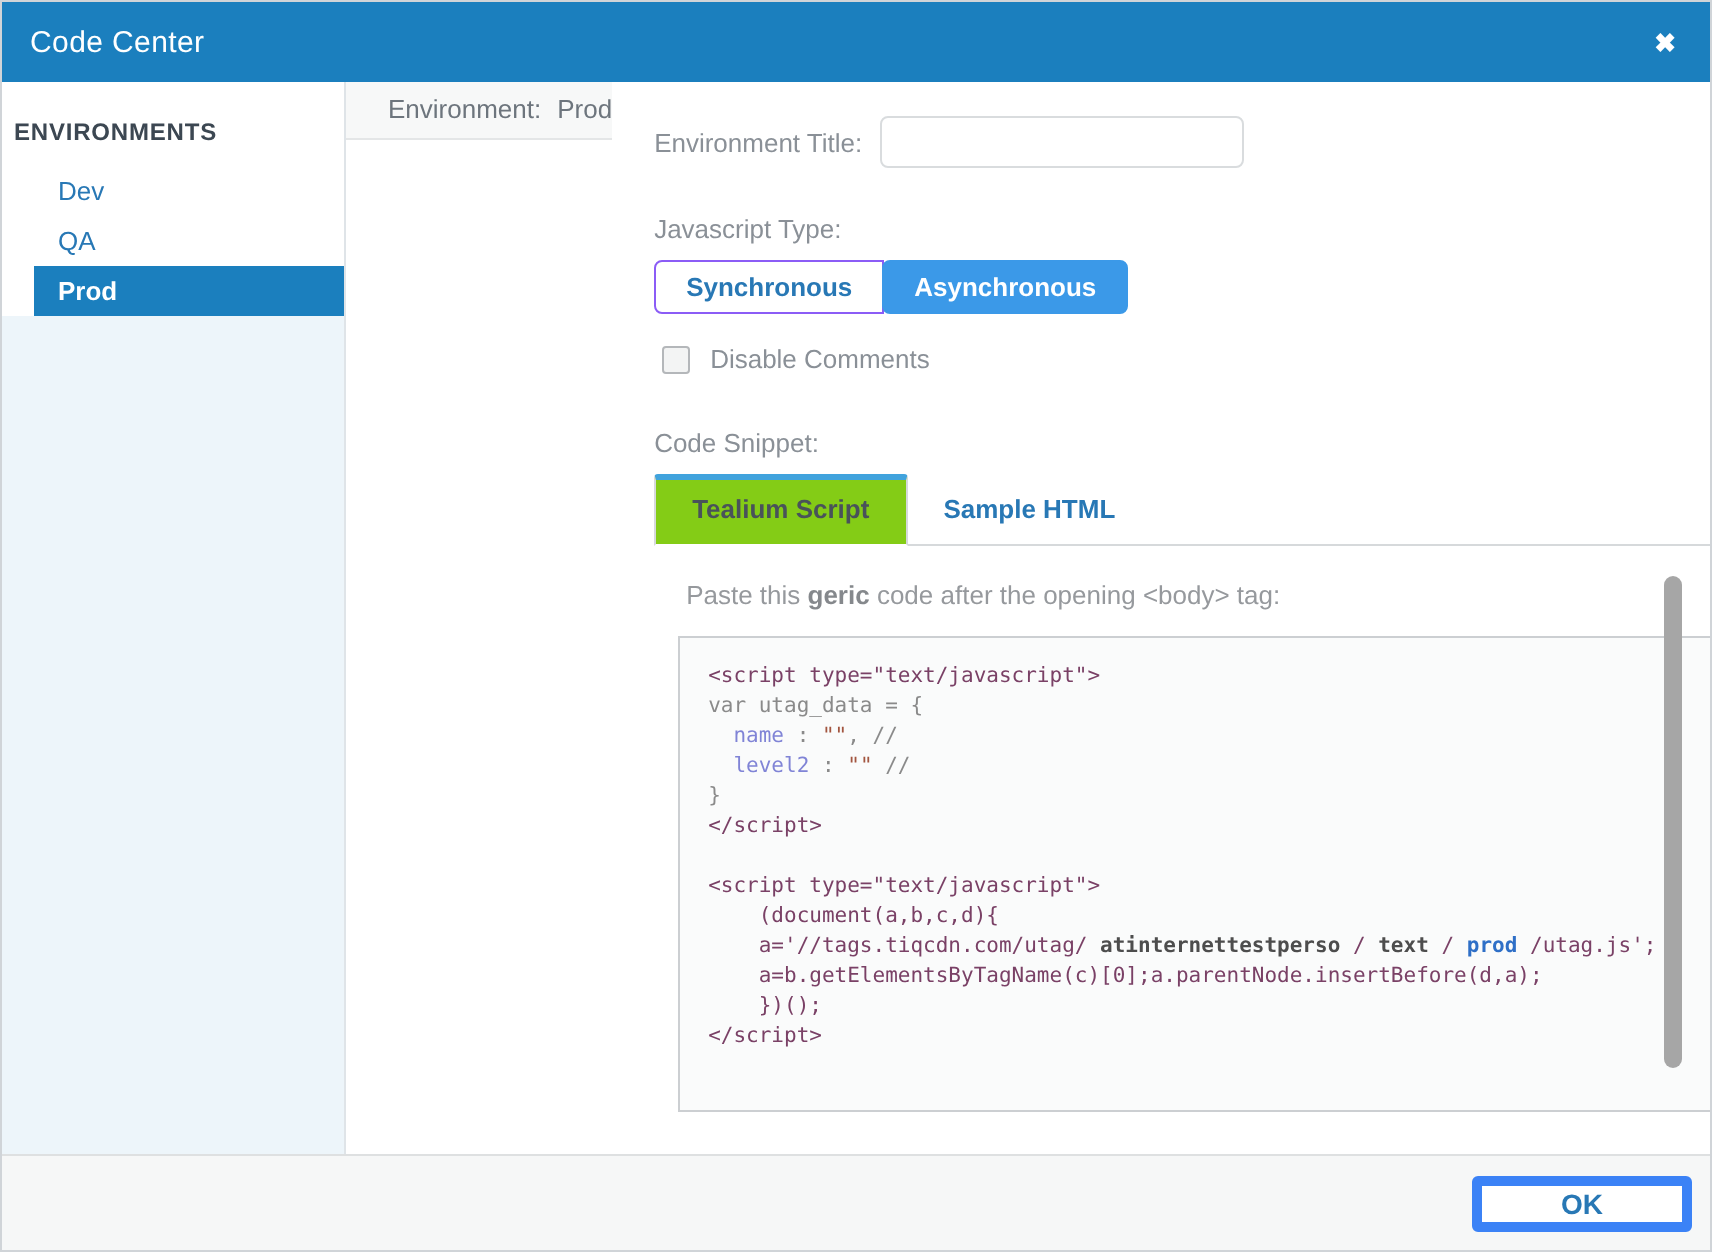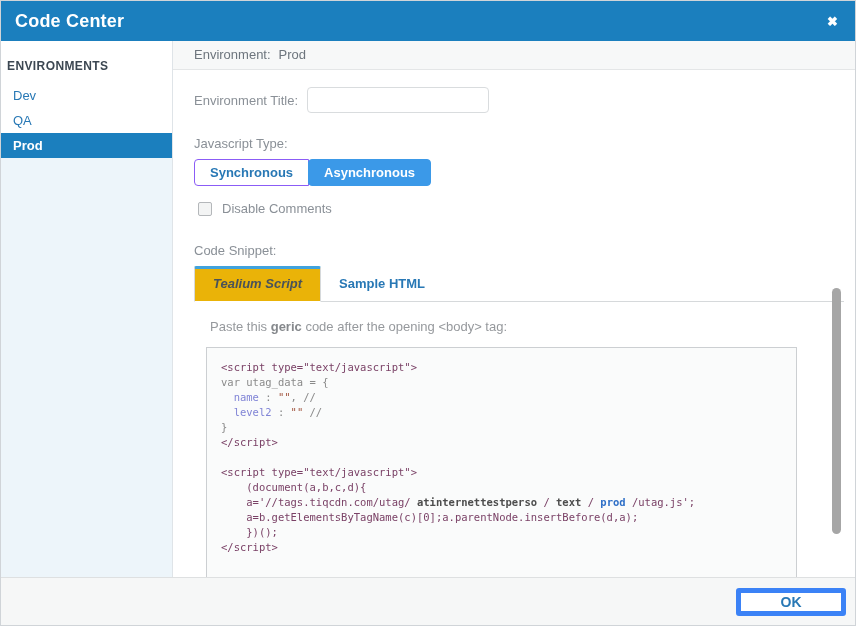--- a/index.html
+++ b/index.html
@@ -5,30 +5,30 @@
   html,body { margin:0; padding:0; background:#fff; }
   .dialog {
     width:856px; height:626px; box-sizing:border-box;
     display:flex; flex-direction:column;
     font-family:"Liberation Sans", sans-serif;
     background:#fff; border:1px solid #d0d4d8; overflow:hidden;
   }
   
   .hdr { flex:none; height:40px; background:#1b7fbe; display:flex; align-items:center;
          justify-content:space-between; padding:0 17px 0 14px; }
-  .hdr-title { color:#fff; font-size:18px; font-weight:bold; letter-spacing:.2px; }
+  .hdr-title { color:#fff; font-size:15px; font-weight:normal; letter-spacing:.2px; }
   .hdr-close { color:#fff; font-size:13px; font-weight:bold; cursor:pointer; line-height:1; }
   
   .mid { flex:1; display:flex; min-height:0; }
   .sidebar { flex:none; width:172px; background:#edf5fa; border-right:1px solid #dfe4e8; box-sizing:border-box; }
   .side-white { background:#fff; padding-top:15px; }
   .side-heading { font-size:12px; font-weight:bold; color:#3c4752; letter-spacing:.4px; padding:3px 6px 10px 6px; }
-  .side-item { height:25px; line-height:25px; padding-left:12px; font-size:13px; color:#2878b5; cursor:pointer; }
+  .side-item { height:25px; line-height:25px; padding-left:12px; font-size:13px; color:#2878b5; cursor:pointer;margin-left:16px; }
   .side-item.selected { background:#1b7fbe; color:#fff; font-weight:bold; }
-  .main { flex:1; min-width:0; position:relative; display:flex; flex-direction:column; overflow:hidden; background:#fff; }
+  .main { flex:1; min-width:0; position:relative; display:flex; flex-direction:row; overflow:hidden; background:#fff; }
   .env-bar { flex:none; height:28px; line-height:28px; background:#f7f8f8; border-bottom:1px solid #e4e6e7;
              padding-left:21px; font-size:13px; color:#6d757d; }
   .env-bar .val { margin-left:8px; }
   .content { padding:17px 11px 0 21px; }
   .label { font-size:13px; color:#8a9097; }
   .form-row { display:flex; align-items:center; margin-bottom:23px; }
   .form-row .label { margin-right:9px; }
   input.text { width:182px; height:26px; box-sizing:border-box; border:1px solid #d9dcde; border-radius:4px;
                outline:none; padding:0 8px; font-size:13px; font-family:"Liberation Sans",sans-serif; color:#555; }
   .group-label { margin-bottom:8px; }
@@ -37,23 +37,23 @@
                 background:#fff; border:1px solid #8b5cf6; color:#2878b5; cursor:pointer;
                 font-family:inherit; box-sizing:border-box; }
   .toggle-btn:first-child { border-radius:4px 0 0 4px; }
   .toggle-btn.active { background:#3b99e8; border-color:#3b99e8; color:#fff; border-radius:4px; margin-left:-1px; }
   .check-row { display:flex; align-items:center; margin:15px 0 0 4px; }
   .checkbox { width:12px; height:12px; border:1px solid #b4b7ba; background:#f3f4f4; border-radius:2px;
               margin-right:10px; cursor:pointer; flex:none; }
   .snippet-label { margin-top:27px; margin-bottom:8px; }
   .tabs { display:flex; align-items:flex-end; border-bottom:1px solid #d6d9db; }
   .tab { font-size:13px; font-weight:bold; padding:9px 18px 10px; cursor:pointer; }
-  .tab.active { background:#eab308; border:1px solid #d6d9db; border-top:3px solid #41a3dd;
+  .tab.active { background:#84cc16; border:1px solid #d6d9db; border-top:3px solid #41a3dd;
                 border-bottom:1px solid #fff; margin-bottom:-1px; border-radius:2px 2px 0 0;
-                color:#49525a; padding-top:7px;font-style:italic; }
+                color:#49525a; padding-top:7px; }
   .tab.inactive { color:#2878b5; }
   .tab-panel { padding:17px 0 0 12px; }
   .instr { font-size:13px; color:#96999d; margin:0 0 13px 4px; }
   .instr b { color:#85888c; }
   .code-box { width:591px; height:238px; box-sizing:border-box; border:1px solid #cccfd2;
               background:#fafbfb; padding:12px 4px 12px 14px; overflow:hidden; }
   .code-line { font-family:"DejaVu Sans Mono", monospace; font-size:10.5px; line-height:15px; white-space:pre; }
   .c-tag { color:#7a4166; }
   .c-plain { color:#8a8a8a; }
   .c-key { color:#8084d6; }

